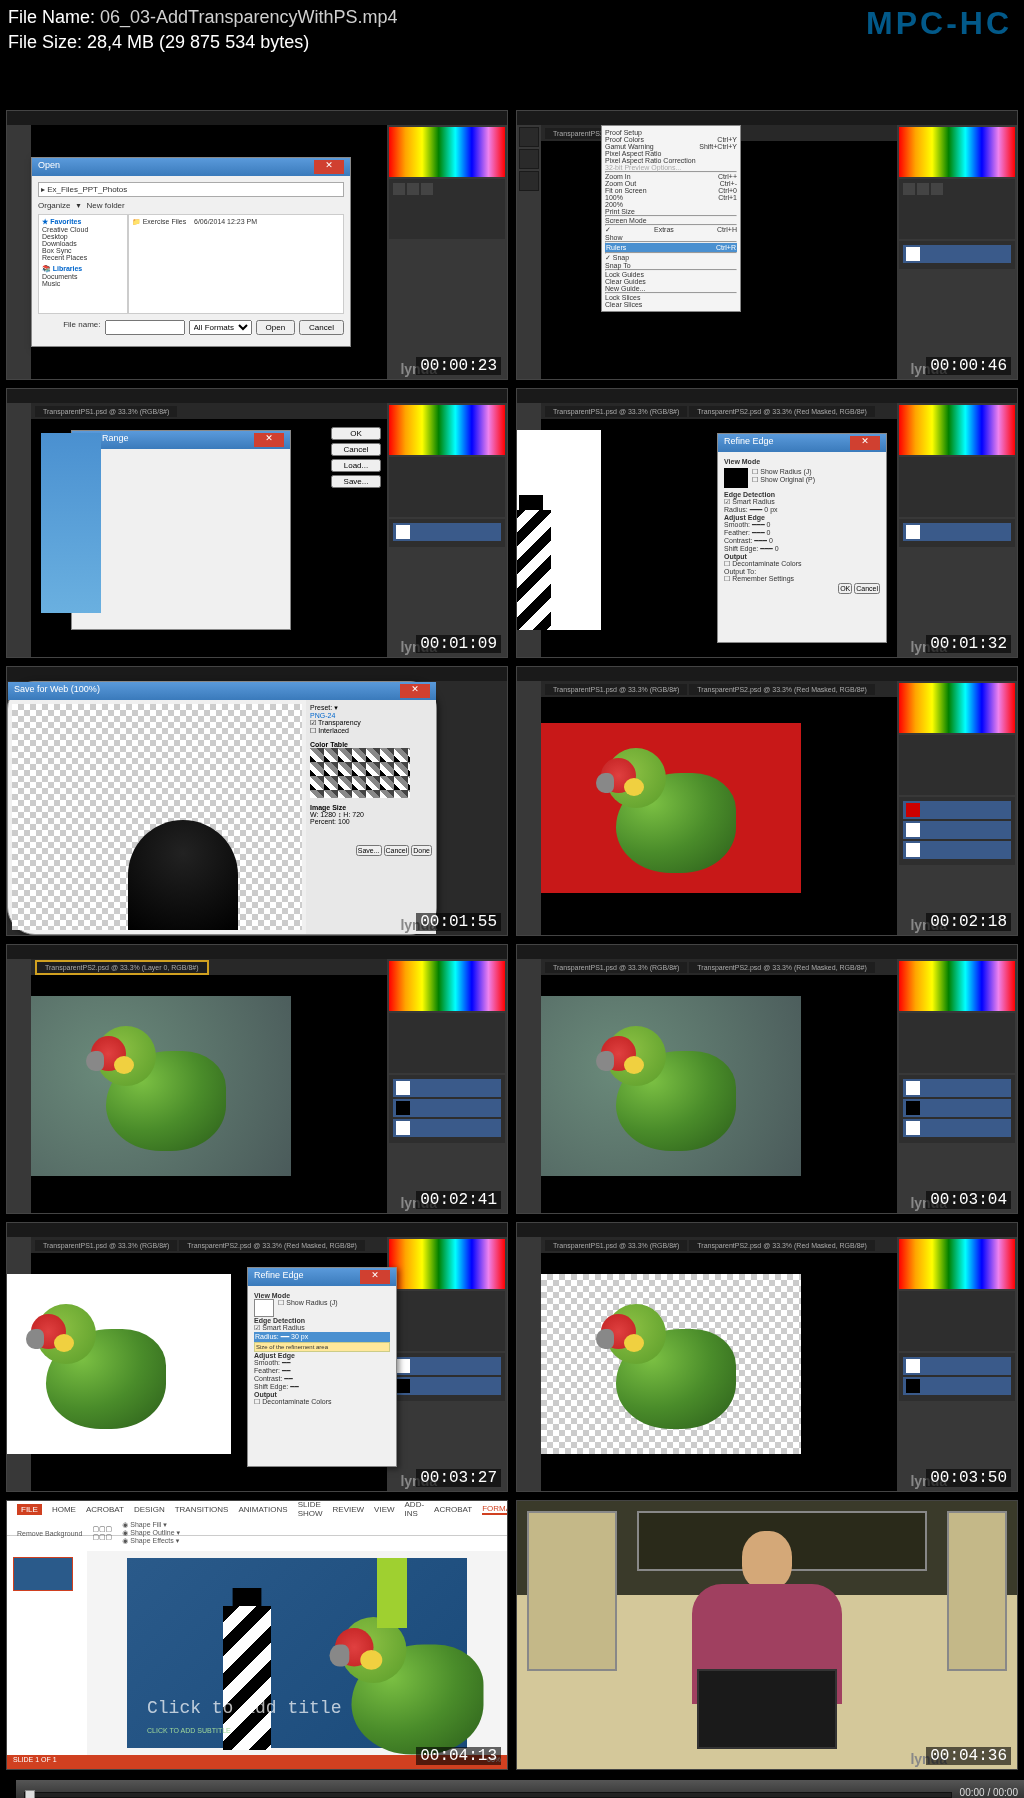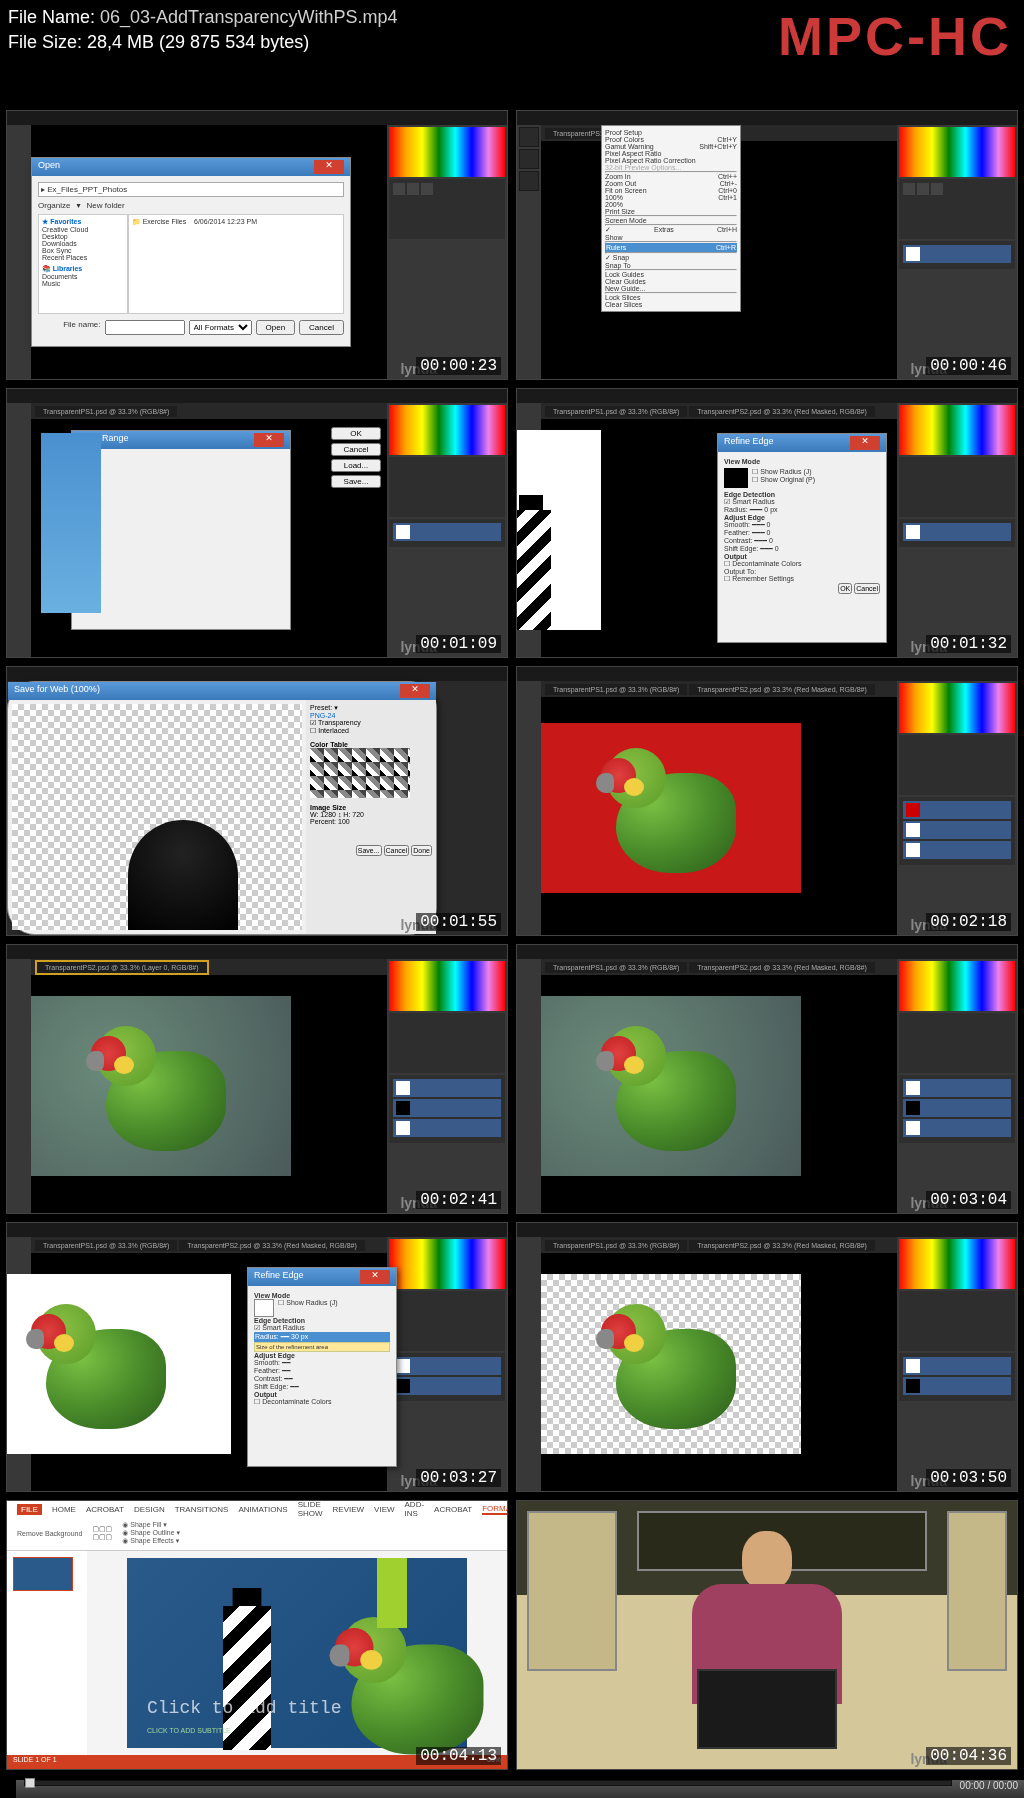--- a/index.html
+++ b/index.html
@@ -1,20 +1,20 @@
 <!DOCTYPE html>
 <html><head>
 <meta charset="utf-8">
 <style>
 * { margin: 0; padding: 0; box-sizing: border-box; }
 body { background: #000; font-family: Arial, sans-serif; width: 1024px; height: 1798px; position: relative; overflow: hidden; }
 .info-overlay { position: absolute; top: 5px; left: 8px; color: #fff; font-size: 18px; z-index: 100; line-height: 1.4; text-shadow: 1px 1px 2px rgba(0,0,0,0.8); }
 .info-overlay .filename { color: #d0d0d0; }
-.player-logo { position: absolute; top: 5px; right: 12px; color: #ef4444; font-size: 54px; font-weight: bold; letter-spacing: 3px; opacity: 0.85; z-index: 100; }
-.seek-bar { position: absolute; bottom: 0; left: 16px; right: 0; height: 18px; background: linear-gradient(to bottom, #555, #333); z-index: 100; display: flex; align-items: flex-start; }
+.player-logo { position: absolute; top: 5px; right: 12px; color: #0369a1; font-size: 32px; font-weight: bold; letter-spacing: 3px; opacity: 0.85; z-index: 100; }
+.seek-bar { position: absolute; bottom: 0; left: 16px; right: 0; height: 18px; background: linear-gradient(to bottom, #555, #333); z-index: 100; display: flex; align-items: flex-end; }
 .seek-track { flex: 1; height: 6px; background: #222; margin: 0 8px; position: relative; border: 1px solid #111; }
 .seek-thumb { position: absolute; left: 0; top: -3px; width: 10px; height: 10px; background: #ddd; border: 1px solid #888; }
 .seek-time { color: #ddd; font-size: 10px; padding-right: 6px; }
 .grid { position: absolute; top: 110px; left: 6px; right: 6px; display: grid; grid-template-columns: 1fr 1fr; gap: 8px; }
 .thumb { position: relative; background: #2a2a2a; height: 270px; border: 1px solid #444; overflow: hidden; }
 .thumb .ts { position: absolute; bottom: 4px; right: 6px; color: #fff; background: rgba(0,0,0,0.6); padding: 0 4px; font-size: 16px; font-family: 'Courier New', monospace; }
 .thumb .brand { position: absolute; bottom: 2px; right: 70px; color: #888; font-size: 14px; font-weight: bold; }
 .ps-menubar { height: 14px; background: #1a1a1a; display: flex; align-items: center; padding: 0 6px; gap: 8px; }
 .ps-toolbar { position: absolute; left: 0; top: 14px; bottom: 0; width: 24px; background: #383838; }
 .ps-toolbar .tool { width: 20px; height: 20px; margin: 2px; background: #2a2a2a; border: 1px solid #1a1a1a; }
@@ -35,21 +35,21 @@
 .dialog-body { padding: 6px; font-size: 8px; color: #333; }
 .checker { background-image: linear-gradient(45deg, #ccc 25%, transparent 25%), linear-gradient(-45deg, #ccc 25%, transparent 25%), linear-gradient(45deg, transparent 75%, #ccc 75%), linear-gradient(-45deg, transparent 75%, #ccc 75%); background-size: 12px 12px; background-position: 0 0, 0 6px, 6px -6px, -6px 0px; background-color: #fff; }
 .lighthouse { width: 40px; height: 120px; background: repeating-linear-gradient(135deg, #000 0, #000 10px, #fff 10px, #fff 20px); position: relative; }
 .lighthouse::before { content: ''; position: absolute; top: -15px; left: 8px; width: 24px; height: 15px; background: #000; }
 .parrot { width: 150px; height: 130px; position: relative; }
 .parrot .body { position: absolute; bottom: 0; left: 20px; width: 120px; height: 100px; background: radial-gradient(ellipse at 30% 30%, #7bc043, #4a8c2a, #2a5c1a); border-radius: 60% 40% 50% 50%; }
 .parrot .head { position: absolute; top: 5px; left: 10px; width: 60px; height: 60px; background: radial-gradient(circle at 40% 40%, #8bc043, #5a9c2a); border-radius: 50%; }
 .parrot .face { position: absolute; top: 15px; left: 5px; width: 35px; height: 35px; background: radial-gradient(circle, #e04040, #c02020); border-radius: 50%; }
 .parrot .beak { position: absolute; top: 30px; left: 0; width: 18px; height: 20px; background: #888; border-radius: 60% 40% 40% 60%; }
 .parrot .cheek { position: absolute; top: 35px; left: 28px; width: 20px; height: 18px; background: #f0d040; border-radius: 50%; }
-.pp-ribbon { height: 50px; background: #fff; border-bottom: 1px solid #ccc; }
+.pp-ribbon { height: 35px; background: #fff; border-bottom: 1px solid #ccc; }
 .pp-tabs { height: 16px; background: #fff; display: flex; align-items: center; gap: 10px; padding: 0 10px; font-size: 8px; color: #444; }
 .pp-tabs .active { color: #d04020; border-bottom: 2px solid #d04020; }
 .pp-slide-area { position: absolute; top: 50px; left: 80px; right: 0; bottom: 14px; background: #f4f4f4; display: flex; align-items: center; justify-content: center; }
 .pp-slide { width: 340px; height: 190px; background: linear-gradient(135deg, #2a5a8a, #1a4a7a); position: relative; }
 .pp-thumbs { position: absolute; top: 50px; left: 0; width: 80px; bottom: 14px; background: #fff; padding: 6px; }
 .pp-thumb-s { width: 60px; height: 34px; background: #2a5a8a; margin-bottom: 6px; border: 1px solid #d04020; }
 .presenter { background: linear-gradient(to bottom, #3a3a2a 0%, #3a3a2a 35%, #d4c89a 35%, #d4c89a 100%); position: relative; }
 .person { position: absolute; left: 50%; top: 30px; transform: translateX(-50%); }
 .person .head { width: 50px; height: 58px; background: #d4a878; border-radius: 45% 45% 40% 40%; margin: 0 auto; }
 .person .torso { width: 150px; height: 120px; background: #a04060; border-radius: 30px 30px 0 0; margin-top: -5px; }

